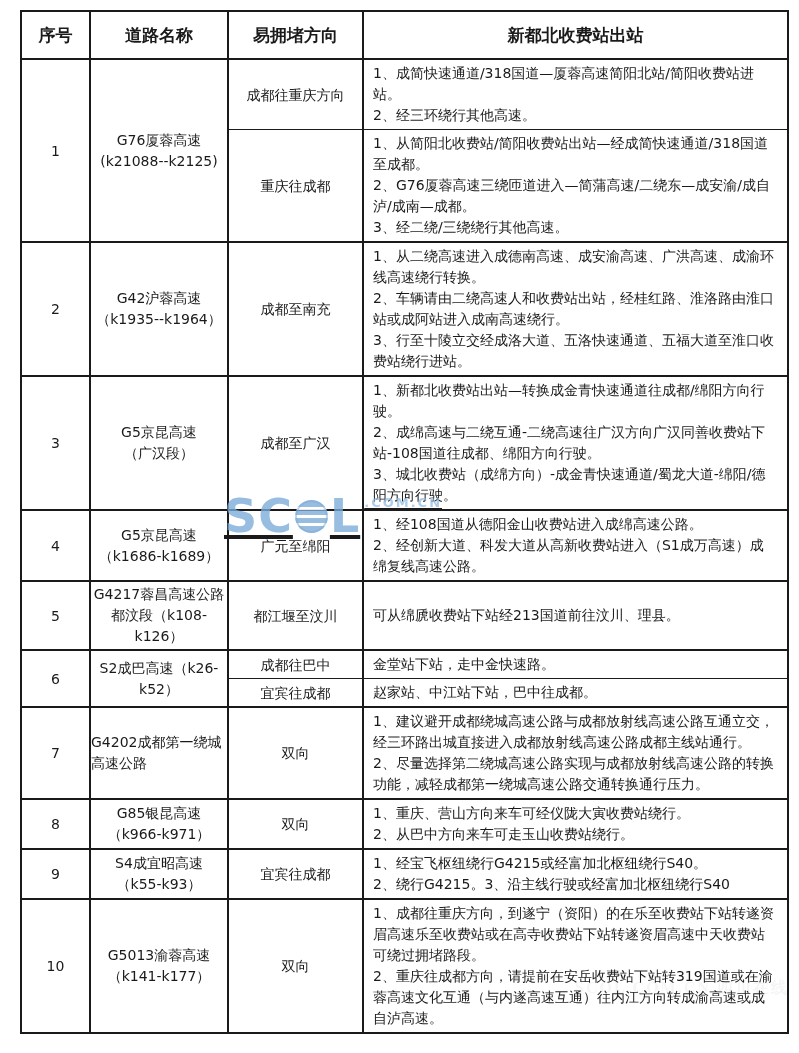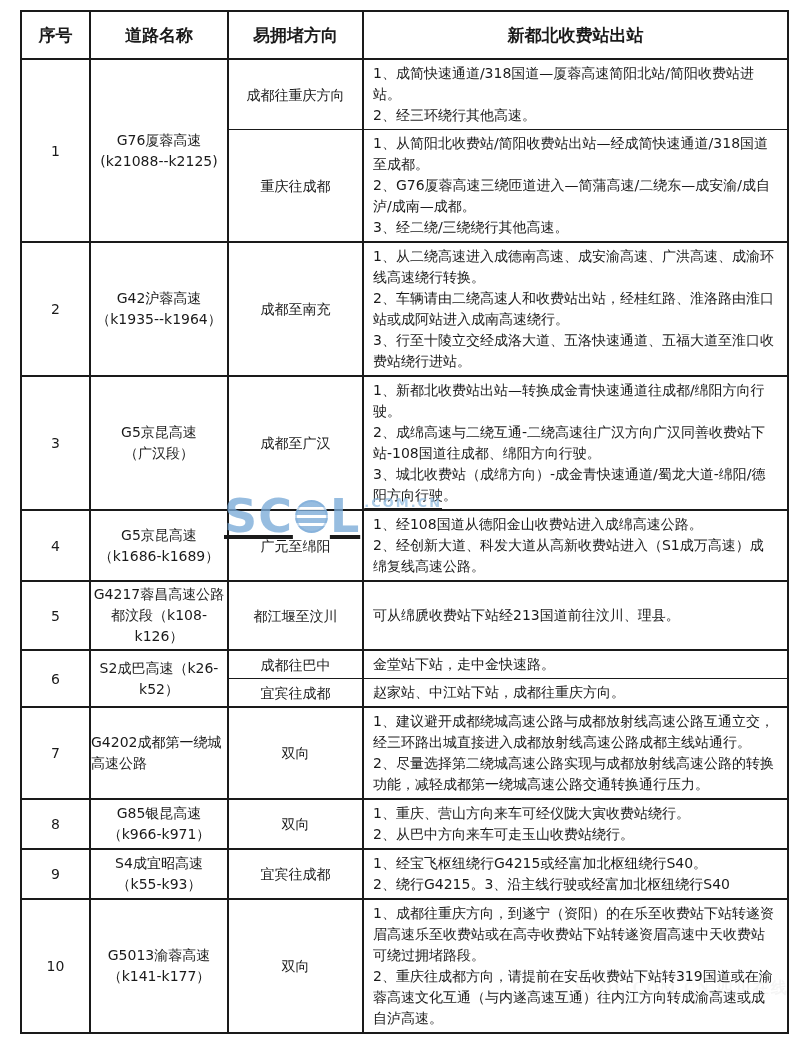--- a/index.html
+++ b/index.html
@@ -137,21 +137,21 @@
         </tr>
         <tr>
           <td class="c-no" rowspan="2">6</td>
           <td class="c-name" rowspan="2">S2成巴高速（k26-
 k52）</td>
           <td class="c-dir" style="border-bottom-width: 1px;">成都往巴中</td>
           <td class="c-plan" style="border-bottom-width: 1px;">金堂站下站，走中金快速路。</td>
         </tr>
         <tr>
           <td class="c-dir" style="border-top-width: 1px;">宜宾往成都</td>
-          <td class="c-plan" style="border-top-width: 1px;">赵家站、中江站下站，成都往重庆方向。</td>
+          <td class="c-plan" style="border-top-width: 1px;">赵家站、中江站下站，巴中往成都。</td>
         </tr>
         <tr>
           <td class="c-no" rowspan="1">7</td>
           <td class="c-name" rowspan="1" style="text-align: left;">G4202成都第一绕城
 高速公路</td>
           <td class="c-dir">双向</td>
           <td class="c-plan">1、建议避开成都绕城高速公路与成都放射线高速公路互通立交，经三环路出城直接进入成都放射线高速公路成都主线站通行。
 2、尽量选择第二绕城高速公路实现与成都放射线高速公路的转换功能，减轻成都第一绕城高速公路交通转换通行压力。</td>
         </tr>
         <tr>

